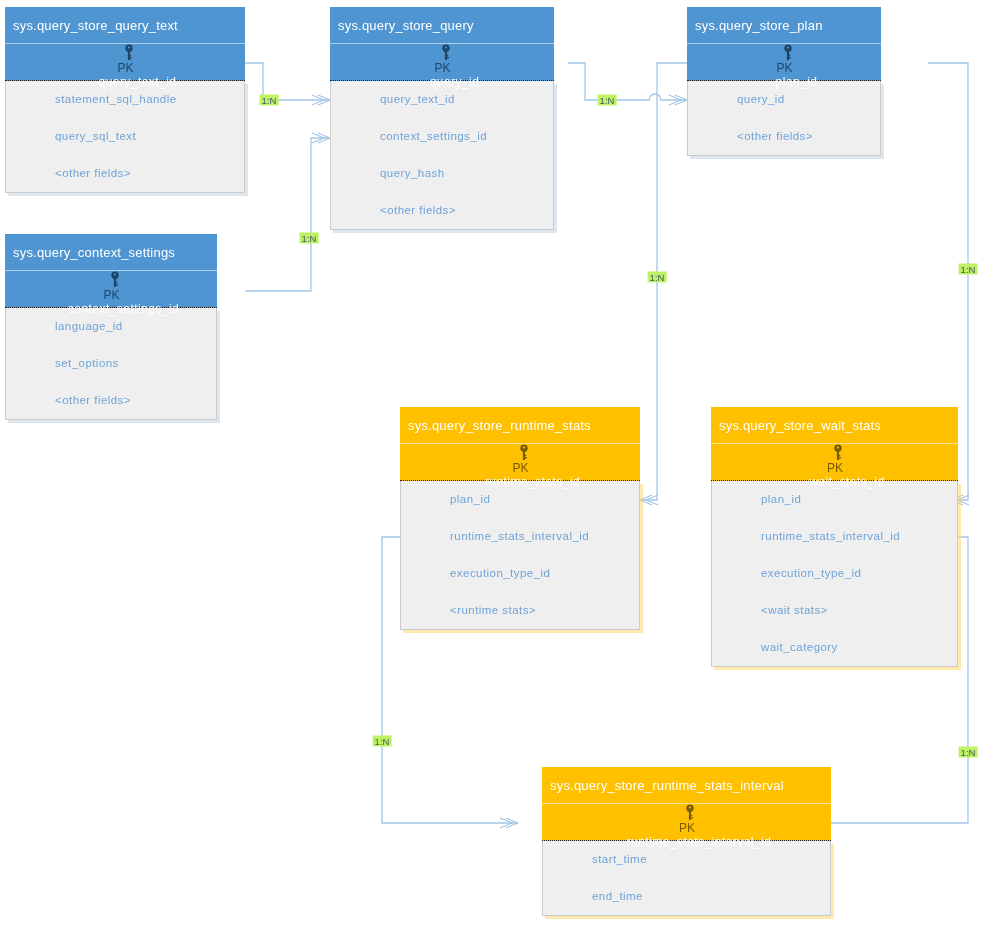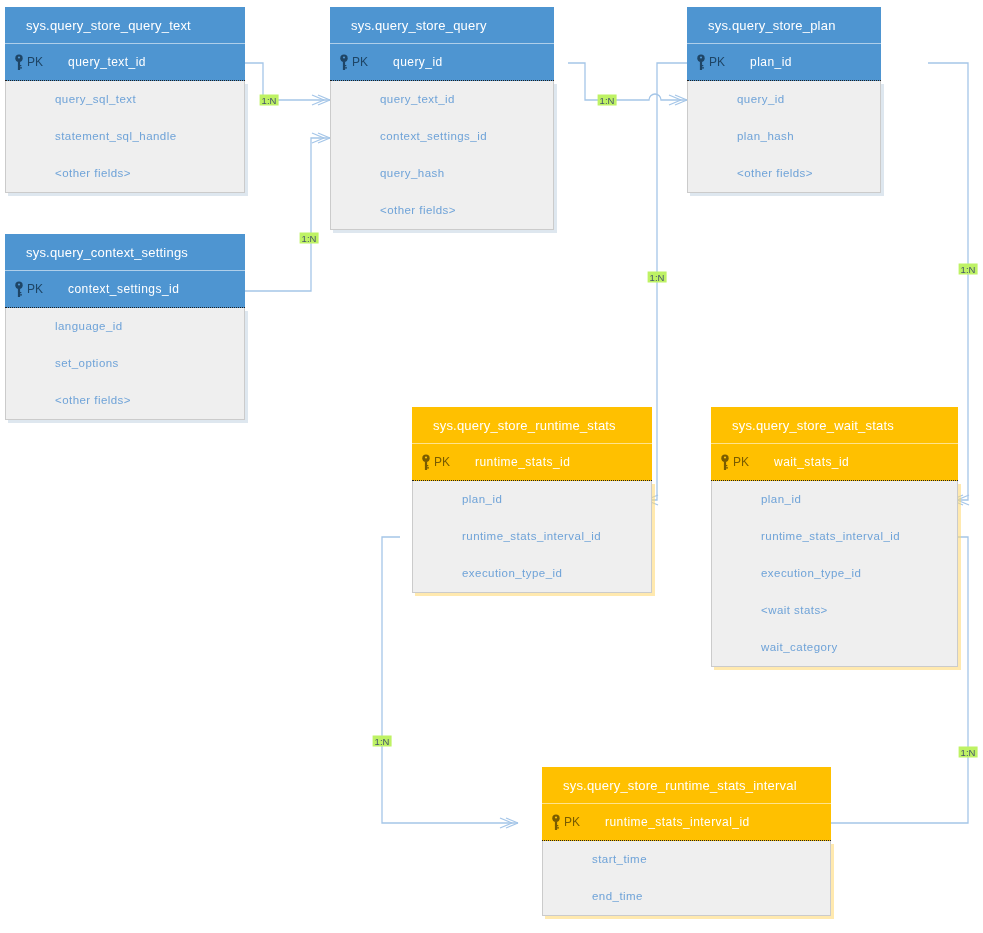--- a/index.html
+++ b/index.html
@@ -3,24 +3,24 @@
 <meta charset="utf-8">
 <style>
   html,body{margin:0;padding:0;background:#ffffff;}
   body{font-family:"Liberation Sans", sans-serif;}
   #canvas{position:relative;width:983px;height:933px;background:#ffffff;overflow:hidden;}
   #wires{position:absolute;left:0;top:0;width:983px;height:933px;}
   .table-node{position:absolute;box-sizing:border-box;}
   .theme-blue{--hdr:#4E95D1;--pkc:#1E4566;--shadow:rgba(160,185,210,0.35);}
   .theme-orange{--hdr:#FFC000;--pkc:#7A5C00;--shadow:rgba(255,215,110,0.55);}
   .t-header{height:37px;line-height:37px;background:var(--hdr);color:#ffffff;
-    font-size:13px;letter-spacing:.2px;padding-left:21px;box-sizing:border-box;
+    font-size:13px;letter-spacing:.2px;padding-left:8px;box-sizing:border-box;
     border-bottom:1px solid rgba(255,255,255,.55);white-space:nowrap;}
   .t-pk-row{height:37px;background:var(--hdr);display:flex;align-items:center;
-    box-sizing:border-box;border-bottom:1px dotted #1f1f1f;}
+    box-sizing:border-box;border-bottom:1px dotted #1f1f1f;flex-direction:column;}
   .key-wrap{margin-left:8px;display:inline-flex;}
   .pk-label{color:var(--pkc);font-size:12px;margin-left:1px;}
   .pk-field{margin-left:25px;color:#ffffff;font-size:12px;letter-spacing:.45px;white-space:nowrap;}
   .t-body{background:#EFEFEF;border:1px solid #CBCBCB;border-top:none;
     box-shadow:3px 3px 0 var(--shadow);}
   .t-field{height:37px;line-height:37px;padding-left:49px;color:#6FA3D8;
     font-size:11.5px;letter-spacing:.45px;white-space:nowrap;}
   .wire-label{position:absolute;transform:translate(-50%,-50%);font-size:9.5px;
     color:#44546A;background:#bef264;padding:0 2px;line-height:11px;}
 </style>
@@ -73,22 +73,22 @@
             <svg width="13" height="17" viewBox="0 0 13 17">
               <circle cx="6" cy="4.3" r="3.7" fill="#1E4566"></circle>
               <circle cx="6" cy="3.5" r="1.1" fill="#4E95D1"></circle>
               <path d="M4.9,7.4 L4.9,16 L7.1,16 L7.1,14.6 L9,14.6 L9,13.3 L7.1,13.3 L7.1,12.3 L8.3,12.3 L8.3,11 L7.1,11 L7.1,7.4 Z" fill="#1E4566"></path>
             </svg>
           </span>
           <span class="pk-label">PK</span>
           <span class="pk-field">query_text_id</span>
         </div>
         <div class="t-body">
+          <div class="t-field">statement_sql_handle</div>
           <div class="t-field">query_sql_text</div>
-          <div class="t-field">statement_sql_handle</div>
           <div class="t-field">&lt;other fields&gt;</div>
         </div>
       </div>
       <div class="table-node theme-blue" style="left: 330px; top: 7px; width: 224px;">
         <div class="t-header">sys.query_store_query</div>
         <div class="t-pk-row">
           <span class="key-wrap">
             <svg width="13" height="17" viewBox="0 0 13 17">
               <circle cx="6" cy="4.3" r="3.7" fill="#1E4566"></circle>
               <circle cx="6" cy="3.5" r="1.1" fill="#4E95D1"></circle>
@@ -113,60 +113,60 @@
               <circle cx="6" cy="4.3" r="3.7" fill="#1E4566"></circle>
               <circle cx="6" cy="3.5" r="1.1" fill="#4E95D1"></circle>
               <path d="M4.9,7.4 L4.9,16 L7.1,16 L7.1,14.6 L9,14.6 L9,13.3 L7.1,13.3 L7.1,12.3 L8.3,12.3 L8.3,11 L7.1,11 L7.1,7.4 Z" fill="#1E4566"></path>
             </svg>
           </span>
           <span class="pk-label">PK</span>
           <span class="pk-field">plan_id</span>
         </div>
         <div class="t-body">
           <div class="t-field">query_id</div>
-          <div class="t-field">plan_hash</div>
-          <div class="t-field">&lt;other fields&gt;</div>
-        </div>
-      </div>
-      <div class="table-node theme-blue" style="left: 5px; top: 234px; width: 240px;">
+          <div class="t-field">&lt;other fields&gt;</div>
+        </div>
+      </div>
+      <div class="table-node theme-blue" style="left: 5px; top: 234px; width: 212px;">
         <div class="t-header">sys.query_context_settings</div>
         <div class="t-pk-row">
           <span class="key-wrap">
             <svg width="13" height="17" viewBox="0 0 13 17">
               <circle cx="6" cy="4.3" r="3.7" fill="#1E4566"></circle>
               <circle cx="6" cy="3.5" r="1.1" fill="#4E95D1"></circle>
               <path d="M4.9,7.4 L4.9,16 L7.1,16 L7.1,14.6 L9,14.6 L9,13.3 L7.1,13.3 L7.1,12.3 L8.3,12.3 L8.3,11 L7.1,11 L7.1,7.4 Z" fill="#1E4566"></path>
             </svg>
           </span>
           <span class="pk-label">PK</span>
           <span class="pk-field">context_settings_id</span>
         </div>
         <div class="t-body">
           <div class="t-field">language_id</div>
           <div class="t-field">set_options</div>
           <div class="t-field">&lt;other fields&gt;</div>
         </div>
       </div>
-      <div class="table-node theme-orange" style="left: 412px; top: 407px; width: 240px;">
+      <div class="table-node theme-orange" style="left: 400px; top: 407px; width: 240px;">
         <div class="t-header">sys.query_store_runtime_stats</div>
         <div class="t-pk-row">
           <span class="key-wrap">
             <svg width="13" height="17" viewBox="0 0 13 17">
               <circle cx="6" cy="4.3" r="3.7" fill="#7A5C00"></circle>
               <circle cx="6" cy="3.5" r="1.1" fill="#FFC000"></circle>
               <path d="M4.9,7.4 L4.9,16 L7.1,16 L7.1,14.6 L9,14.6 L9,13.3 L7.1,13.3 L7.1,12.3 L8.3,12.3 L8.3,11 L7.1,11 L7.1,7.4 Z" fill="#7A5C00"></path>
             </svg>
           </span>
           <span class="pk-label">PK</span>
           <span class="pk-field">runtime_stats_id</span>
         </div>
         <div class="t-body">
           <div class="t-field">plan_id</div>
           <div class="t-field">runtime_stats_interval_id</div>
           <div class="t-field">execution_type_id</div>
+          <div class="t-field">&lt;runtime stats&gt;</div>
         </div>
       </div>
       <div class="table-node theme-orange" style="left: 711px; top: 407px; width: 247px;">
         <div class="t-header">sys.query_store_wait_stats</div>
         <div class="t-pk-row">
           <span class="key-wrap">
             <svg width="13" height="17" viewBox="0 0 13 17">
               <circle cx="6" cy="4.3" r="3.7" fill="#7A5C00"></circle>
               <circle cx="6" cy="3.5" r="1.1" fill="#FFC000"></circle>
               <path d="M4.9,7.4 L4.9,16 L7.1,16 L7.1,14.6 L9,14.6 L9,13.3 L7.1,13.3 L7.1,12.3 L8.3,12.3 L8.3,11 L7.1,11 L7.1,7.4 Z" fill="#7A5C00"></path>

